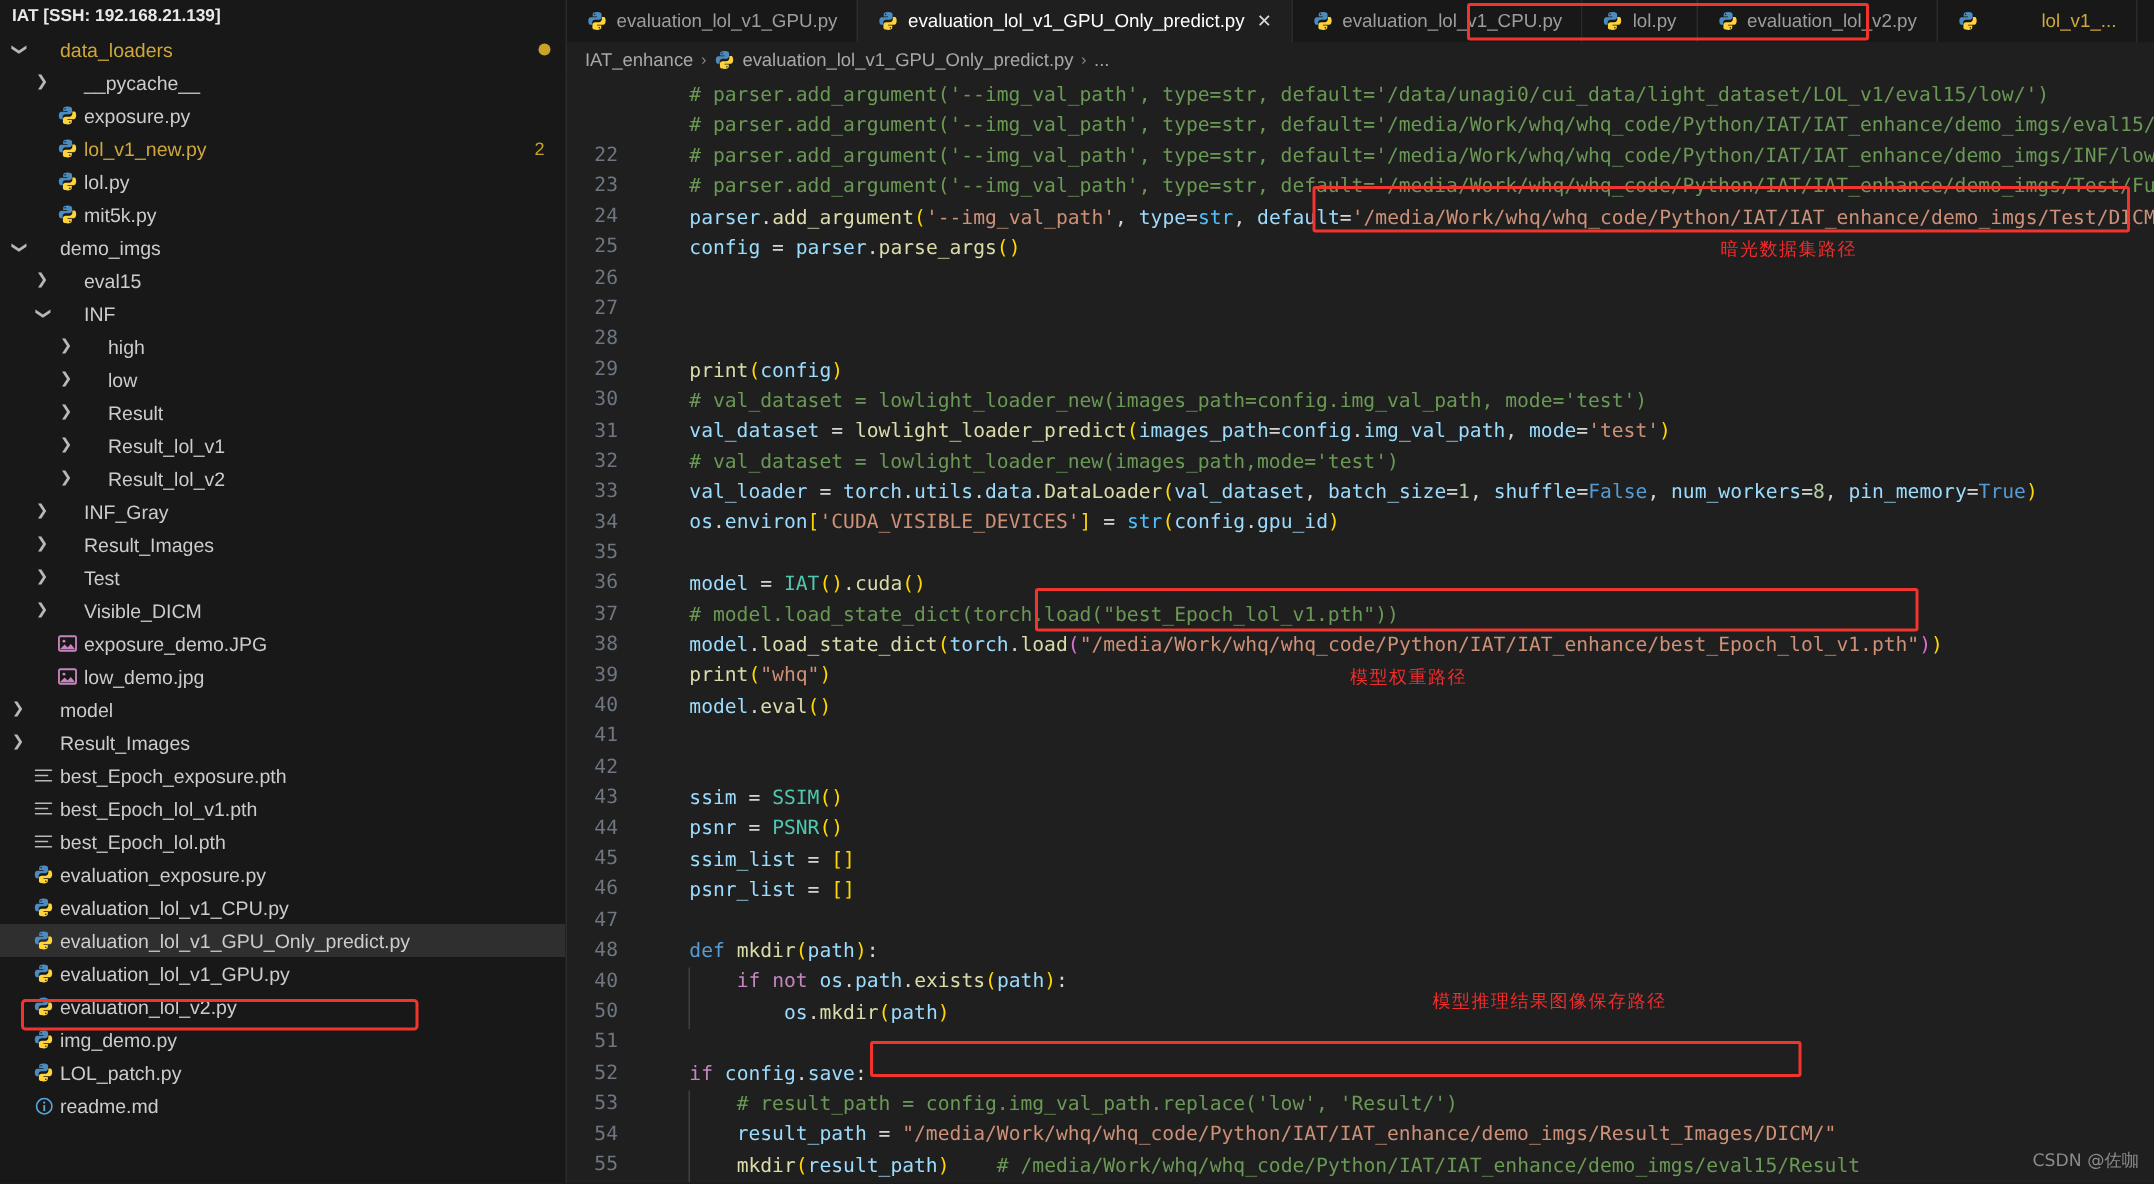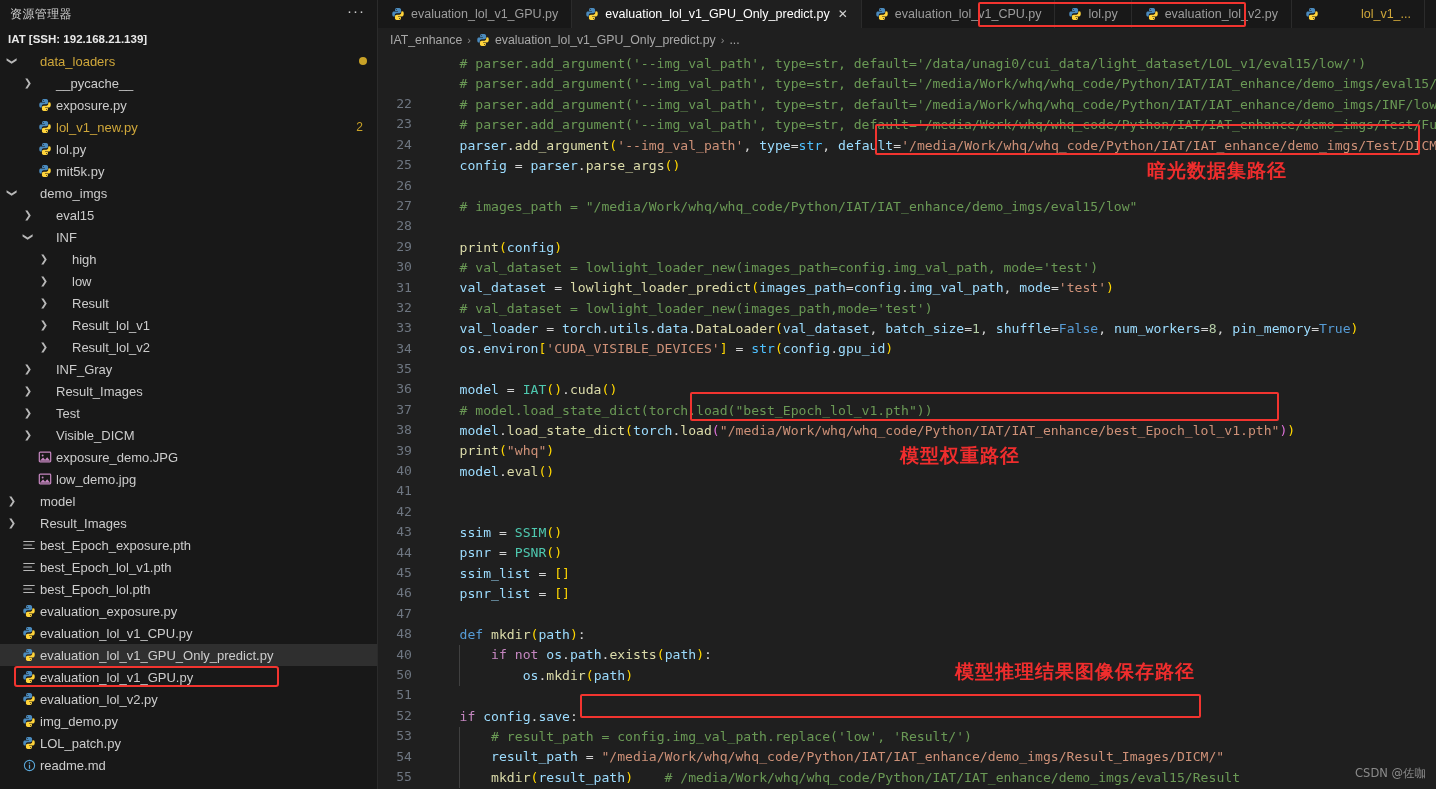--- a/index.html
+++ b/index.html
@@ -126,42 +126,38 @@
     display:inline-block; width:0; border-left:1px solid #404040;
     height:20.4px; vertical-align: top; margin-left:-1px;
   }
 
   
   .anno-box {
     position: absolute; border: 2px solid #f2342f; border-radius: 2px;
     pointer-events: none;
   }
   .anno-text {
-    position: absolute; color: #ef2d2d; font-size: 19px; font-weight: bold;
+    position: absolute; color: #ef2d2d; font-size: 12px; font-weight: normal;
     font-family: "DejaVu Sans", sans-serif; white-space: nowrap;
     pointer-events: none; letter-spacing: 1px;
   }
 
   
   #watermark {
     position: absolute; right: 10px; bottom: 8px;
     color: #8b8b8b; font-size: 11.5px;
     font-family: "DejaVu Sans", sans-serif;
   }
 </style>
 </head>
 <body>
 
 <div id="app">
 
   <div id="sidebar">
-    <div class="sb-header">
-      <span class="ttl">资源管理器</span>
-      <span class="sb-dots">···</span>
-    </div>
     <div class="sb-root">IAT [SSH: 192.168.21.139]</div>
     <div class="tree" id="tree">
         <div class="row indent-1">
           <span class="chev" style="display: inline-block; transform: rotate(90deg);">❯</span>
           <span class="ic"></span>
           <span class="lbl folder-mod">data_loaders</span>
           <span class="badge-dot"></span>
         </div>
         <div class="row indent-2">
           <span class="chev">❯</span>
@@ -500,21 +496,21 @@
     </div>
 
     <div id="code">
         <div class="cline"><span class="lnum">22</span><span class="ctext"><span class="c-pl">    </span><span class="c-com"># parser.add_argument('--img_val_path', type=str, default='/data/unagi0/cui_data/light_dataset/LOL_v1/eval15/low/')</span></span></div>
         <div class="cline"><span class="lnum">23</span><span class="ctext"><span class="c-pl">    </span><span class="c-com"># parser.add_argument('--img_val_path', type=str, default='/media/Work/whq/whq_code/Python/IAT/IAT_enhance/demo_imgs/eval15/low/')</span></span></div>
         <div class="cline"><span class="lnum">24</span><span class="ctext"><span class="c-pl">    </span><span class="c-com"># parser.add_argument('--img_val_path', type=str, default='/media/Work/whq/whq_code/Python/IAT/IAT_enhance/demo_imgs/INF/low/')</span></span></div>
         <div class="cline"><span class="lnum">25</span><span class="ctext"><span class="c-pl">    </span><span class="c-com"># parser.add_argument('--img_val_path', type=str, default='/media/Work/whq/whq_code/Python/IAT/IAT_enhance/demo_imgs/Test/Fusion/')</span></span></div>
         <div class="cline"><span class="lnum">26</span><span class="ctext"><span class="c-pl">    </span><span class="c-var">parser</span><span class="c-pl">.</span><span class="c-fn">add_argument</span><span class="c-par">(</span><span class="c-str">'--img_val_path'</span><span class="c-pl">, </span><span class="c-var">type</span><span class="c-pl">=</span><span class="c-bi">str</span><span class="c-pl">, </span><span class="c-var">default</span><span class="c-pl">=</span><span class="c-str">'/media/Work/whq/whq_code/Python/IAT/IAT_enhance/demo_imgs/Test/DICM/'</span></span></div>
         <div class="cline"><span class="lnum">27</span><span class="ctext"><span class="c-pl">    </span><span class="c-var">config</span><span class="c-pl"> = </span><span class="c-var">parser</span><span class="c-pl">.</span><span class="c-fn">parse_args</span><span class="c-par">(</span><span class="c-par">)</span></span></div>
         <div class="cline"><span class="lnum">28</span><span class="ctext"></span></div>
-        <div class="cline"><span class="lnum">29</span><span class="ctext"><span class="c-pl">    </span><span class="c-com"># images_path = "/media/Work/whq/whq_code/Python/IAT/IAT_enhance/demo_imgs/eval15/low"</span></span></div>
+        <div class="cline"><span class="lnum">29</span><span class="ctext"><span class="c-pl">    </span></span></div>
         <div class="cline"><span class="lnum">30</span><span class="ctext"></span></div>
         <div class="cline"><span class="lnum">31</span><span class="ctext"><span class="c-pl">    </span><span class="c-fn">print</span><span class="c-par">(</span><span class="c-var">config</span><span class="c-par">)</span></span></div>
         <div class="cline"><span class="lnum">32</span><span class="ctext"><span class="c-pl">    </span><span class="c-com"># val_dataset = lowlight_loader_new(images_path=config.img_val_path, mode='test')</span></span></div>
         <div class="cline"><span class="lnum">33</span><span class="ctext"><span class="c-pl">    </span><span class="c-var">val_dataset</span><span class="c-pl"> = </span><span class="c-fn">lowlight_loader_predict</span><span class="c-par">(</span><span class="c-var">images_path</span><span class="c-pl">=</span><span class="c-var">config</span><span class="c-pl">.</span><span class="c-var">img_val_path</span><span class="c-pl">, </span><span class="c-var">mode</span><span class="c-pl">=</span><span class="c-str">'test'</span><span class="c-par">)</span></span></div>
         <div class="cline"><span class="lnum">34</span><span class="ctext"><span class="c-pl">    </span><span class="c-com"># val_dataset = lowlight_loader_new(images_path,mode='test')</span></span></div>
         <div class="cline"><span class="lnum">35</span><span class="ctext"><span class="c-pl">    </span><span class="c-var">val_loader</span><span class="c-pl"> = </span><span class="c-var">torch</span><span class="c-pl">.</span><span class="c-var">utils</span><span class="c-pl">.</span><span class="c-var">data</span><span class="c-pl">.</span><span class="c-fn">DataLoader</span><span class="c-par">(</span><span class="c-var">val_dataset</span><span class="c-pl">, </span><span class="c-var">batch_size</span><span class="c-pl">=</span><span class="c-num">1</span><span class="c-pl">, </span><span class="c-var">shuffle</span><span class="c-pl">=</span><span class="c-kw">False</span><span class="c-pl">, </span><span class="c-var">num_workers</span><span class="c-pl">=</span><span class="c-num">8</span><span class="c-pl">, </span><span class="c-var">pin_memory</span><span class="c-pl">=</span><span class="c-kw">True</span><span class="c-par">)</span></span></div>
         <div class="cline"><span class="lnum">36</span><span class="ctext"><span class="c-pl">    </span><span class="c-var">os</span><span class="c-pl">.</span><span class="c-var">environ</span><span class="c-par">[</span><span class="c-str">'CUDA_VISIBLE_DEVICES'</span><span class="c-par">]</span><span class="c-pl"> = </span><span class="c-bi">str</span><span class="c-par">(</span><span class="c-var">config</span><span class="c-pl">.</span><span class="c-var">gpu_id</span><span class="c-par">)</span></span></div>
         <div class="cline"><span class="lnum">37</span><span class="ctext"></span></div>
         <div class="cline"><span class="lnum">38</span><span class="ctext"><span class="c-pl">    </span><span class="c-var">model</span><span class="c-pl"> = </span><span class="c-cls">IAT</span><span class="c-par">(</span><span class="c-par">)</span><span class="c-pl">.</span><span class="c-fn">cuda</span><span class="c-par">(</span><span class="c-par">)</span></span></div>
         <div class="cline"><span class="lnum">39</span><span class="ctext"><span class="c-pl">    </span><span class="c-com"># model.load_state_dict(torch.load("best_Epoch_lol_v1.pth"))</span></span></div>

